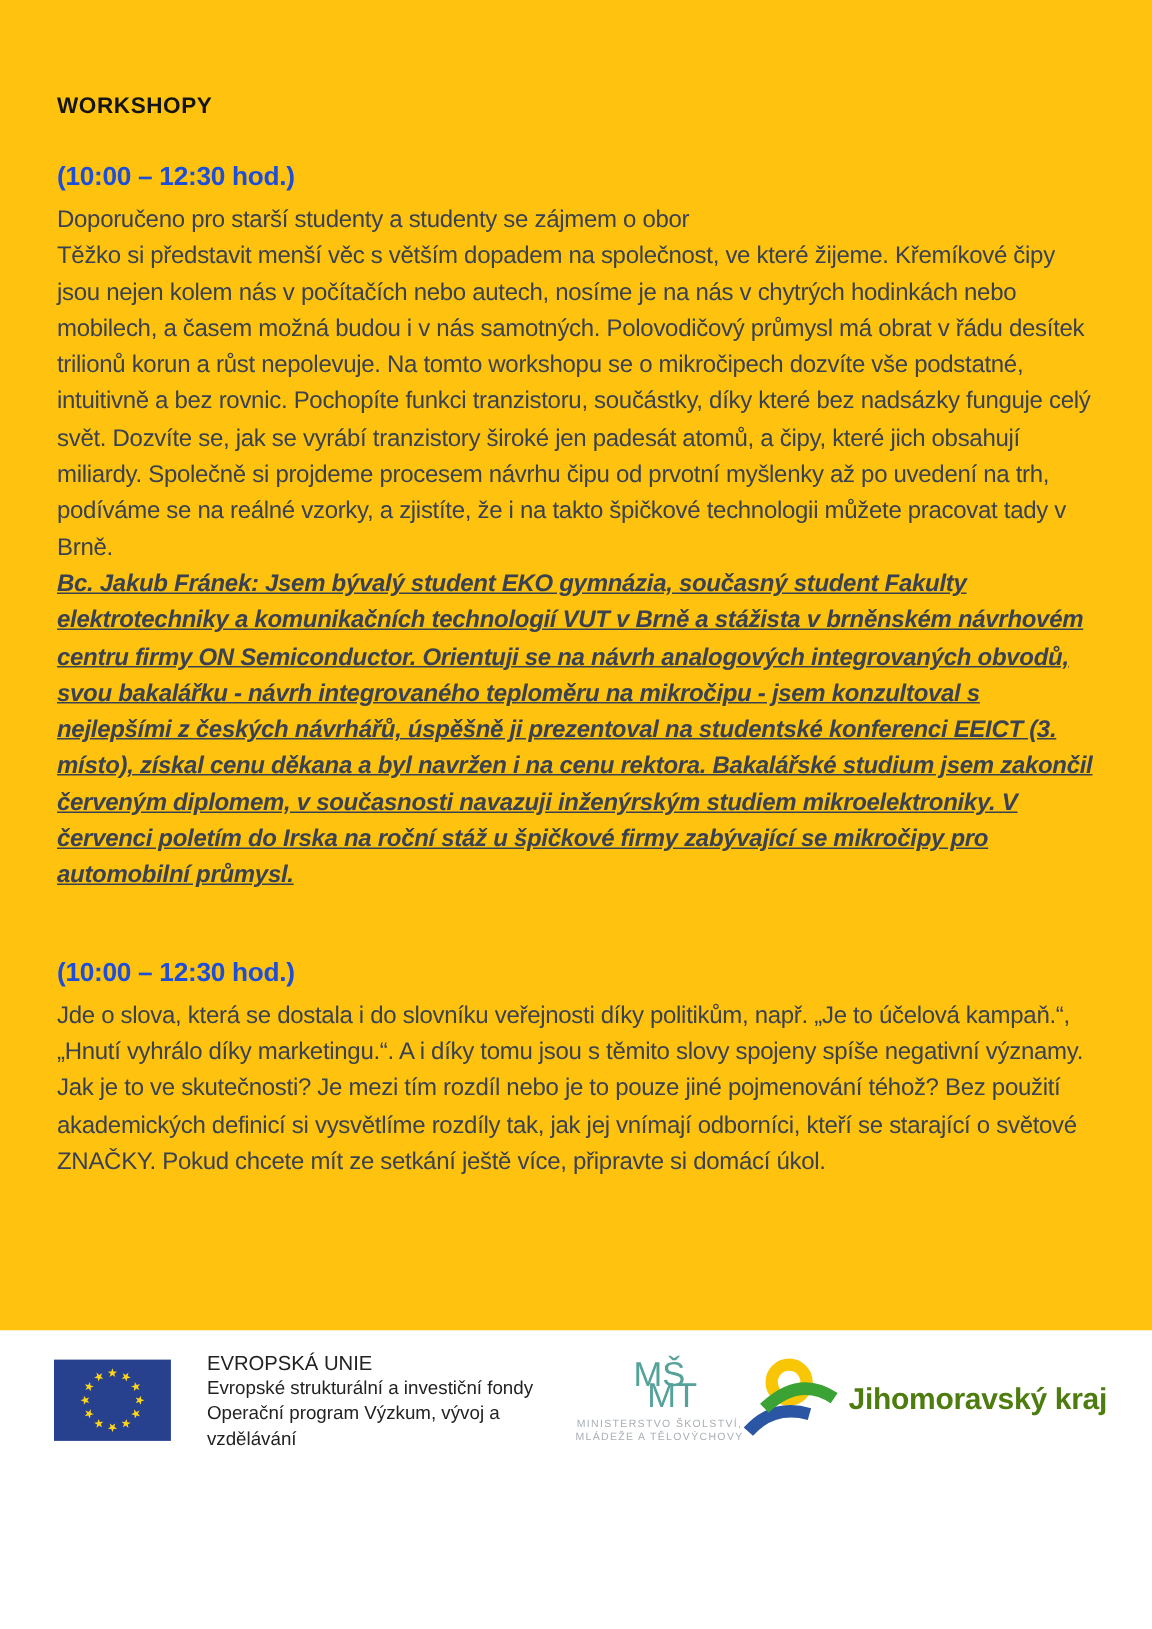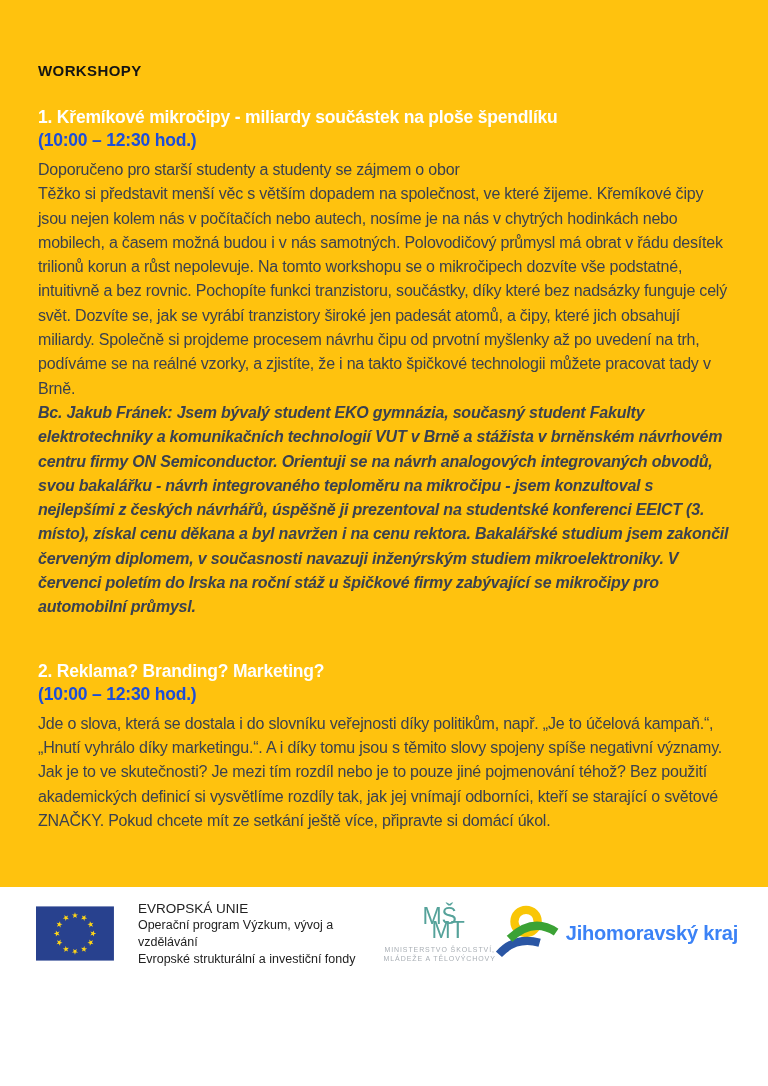--- a/index.html
+++ b/index.html
@@ -42,20 +42,21 @@
     line-height:23px;
     margin-bottom:6px;
   }
   .wnote, .wbody, .wbio {
     font-size:16px;
     line-height:24.3px;
   }
   .wbio {
     font-weight:bold;
     font-style:italic;
+    text-decoration:underline;
   }
   footer {
     flex:0 0 93px;
     background:#ffffff;
     display:flex;
     align-items:center;
     justify-content:space-between;
     padding:0 30px 0 36px;
   }
   .eu-block { display:flex; align-items:center; gap:24px; }
@@ -78,42 +79,40 @@
     letter-spacing:0.9px;
     color:#A9AFB5;
     text-align:center;
     line-height:9px;
     white-space:nowrap;
   }
   .jmk-block { display:flex; align-items:center; gap:6px; }
   .jmk-label {
     font-size:20px;
     font-weight:bold;
-    color:#3b82f6;
+    color:#4d7c0f;
     letter-spacing:-0.2px;
     white-space:nowrap;
   }
 </style>
 </head>
 <body>
 
 <div class="page">
   <main class="content">
     <h1 class="page-title">WORKSHOPY</h1>
 
     <section class="wsection">
-      <h2 class="wtitle">1. Křemíkové mikročipy - miliardy součástek na ploše špendlíku</h2>
       <div class="wtime">(10:00 – 12:30 hod.)</div>
       <p class="wnote">Doporučeno pro starší studenty a studenty se zájmem o obor</p>
       <p class="wbody">Těžko si představit menší věc s větším dopadem na společnost, ve které žijeme. Křemíkové čipy jsou nejen kolem nás v počítačích nebo autech, nosíme je na nás v chytrých hodinkách nebo mobilech, a časem možná budou i v nás samotných. Polovodičový průmysl má obrat v řádu desítek trilionů korun a růst nepolevuje. Na tomto workshopu se o mikročipech dozvíte vše podstatné, intuitivně a bez rovnic. Pochopíte funkci tranzistoru, součástky, díky které bez nadsázky funguje celý svět. Dozvíte se, jak se vyrábí tranzistory široké jen padesát atomů, a čipy, které jich obsahují miliardy. Společně si projdeme procesem návrhu čipu od prvotní myšlenky až po uvedení na trh, podíváme se na reálné vzorky, a zjistíte, že i na takto špičkové technologii můžete pracovat tady v Brně.</p>
       <p class="wbio">Bc. Jakub Fránek: Jsem bývalý student EKO gymnázia, současný student Fakulty elektrotechniky a komunikačních technologií VUT v Brně a stážista v brněnském návrhovém centru firmy ON Semiconductor. Orientuji se na návrh analogových integrovaných obvodů, svou bakalářku - návrh integrovaného teploměru na mikročipu - jsem konzultoval s nejlepšími z českých návrhářů, úspěšně ji prezentoval na studentské konferenci EEICT (3. místo), získal cenu děkana a byl navržen i na cenu rektora. Bakalářské studium jsem zakončil červeným diplomem, v současnosti navazuji inženýrským studiem mikroelektroniky. V červenci poletím do Irska na roční stáž u špičkové firmy zabývající se mikročipy pro automobilní průmysl.</p>
     </section>
 
     <section class="wsection second">
-      <h2 class="wtitle">2. Reklama? Branding? Marketing?</h2>
       <div class="wtime">(10:00 – 12:30 hod.)</div>
       <p class="wbody">Jde o slova, která se dostala i do slovníku veřejnosti díky politikům, např. „Je to účelová kampaň.“, „Hnutí vyhrálo díky marketingu.“. A i díky tomu jsou s těmito slovy spojeny spíše negativní významy. Jak je to ve skutečnosti? Je mezi tím rozdíl nebo je to pouze jiné pojmenování téhož? Bez použití akademických definicí si vysvětlíme rozdíly tak, jak jej vnímají odborníci, kteří se starající o světové ZNAČKY. Pokud chcete mít ze setkání ještě více, připravte si domácí úkol.</p>
     </section>
   </main>
 
   <footer>
     <div class="eu-block">
       <svg class="eu-flag" width="82" height="57" viewBox="0 0 82 57" aria-hidden="true">
         <rect x="0" y="0" width="82" height="57" fill="#28418E"></rect>
         <defs>
@@ -127,22 +126,22 @@
         <use href="#eustar" transform="translate(41,28.5) rotate(150) translate(0,-19)"></use>
         <use href="#eustar" transform="translate(41,28.5) rotate(180) translate(0,-19)"></use>
         <use href="#eustar" transform="translate(41,28.5) rotate(210) translate(0,-19)"></use>
         <use href="#eustar" transform="translate(41,28.5) rotate(240) translate(0,-19)"></use>
         <use href="#eustar" transform="translate(41,28.5) rotate(270) translate(0,-19)"></use>
         <use href="#eustar" transform="translate(41,28.5) rotate(300) translate(0,-19)"></use>
         <use href="#eustar" transform="translate(41,28.5) rotate(330) translate(0,-19)"></use>
       </svg>
       <div class="eu-text">
         <div class="eu-title">EVROPSKÁ UNIE</div>
+        <div>Evropské strukturální a investiční fondy</div>
         <div>Operační program Výzkum, vývoj a vzdělávání</div>
-        <div>Evropské strukturální a investiční fondy</div>
       </div>
     </div>
 
     <div class="msmt-block">
       <div class="msmt-monogram">
         <span class="m1">MŠ</span>
         <span class="m2">MT</span>
       </div>
       <div class="msmt-caption">
         <div>MINISTERSTVO ŠKOLSTVÍ,</div>

